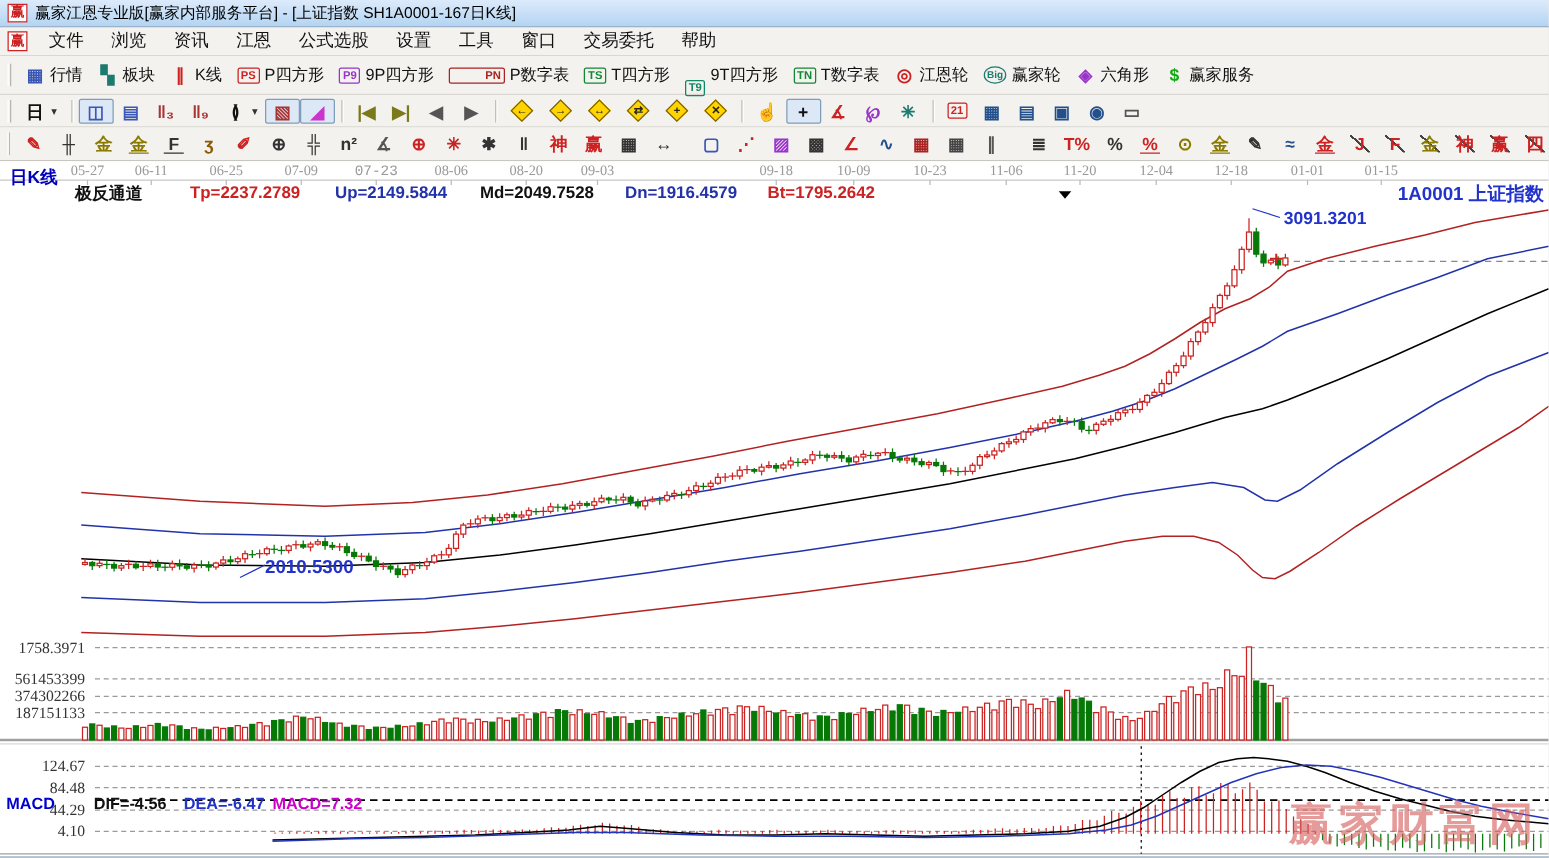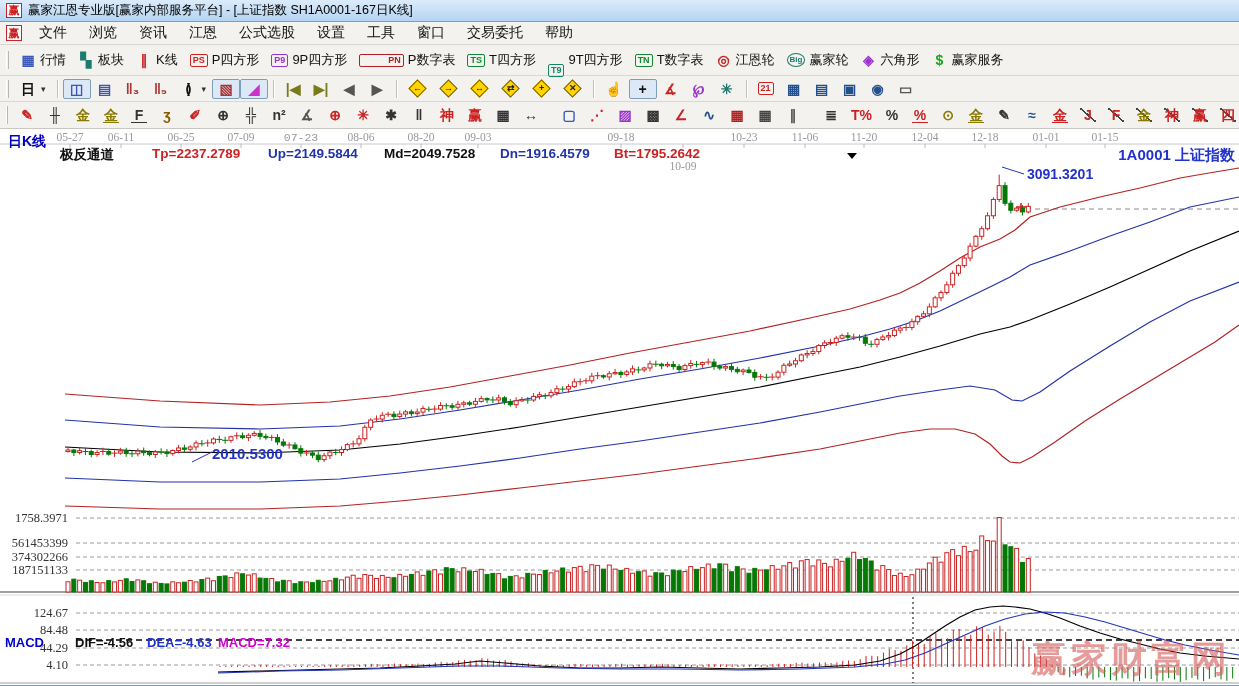--- a/index.html
+++ b/index.html
@@ -1116,21 +1116,21 @@
     <div id="dates">
         <span class="lbl date-lbl" style="left: 70px;">05-27</span>
         <span class="lbl date-lbl" style="left: 121px;">06-11</span>
         <span class="lbl date-lbl" style="left: 181px;">06-25</span>
         <span class="lbl date-lbl" style="left: 241px;">07-09</span>
         <span class="lbl date-lbl" style="left: 301px; font-family: Liberation Mono, monospace;">07-23</span>
         <span class="lbl date-lbl" style="left: 361px;">08-06</span>
         <span class="lbl date-lbl" style="left: 421px;">08-20</span>
         <span class="lbl date-lbl" style="left: 478px;">09-03</span>
         <span class="lbl date-lbl" style="left: 621px;">09-18</span>
-        <span class="lbl date-lbl" style="left: 683px; margin-top: 29px;">10-09</span>
+        <span class="lbl date-lbl" style="left: 683px;">10-09</span>
         <span class="lbl date-lbl" style="left: 744px;">10-23</span>
         <span class="lbl date-lbl" style="left: 805px;">11-06</span>
         <span class="lbl date-lbl" style="left: 864px;">11-20</span>
         <span class="lbl date-lbl" style="left: 925px;">12-04</span>
         <span class="lbl date-lbl" style="left: 985px;">12-18</span>
         <span class="lbl date-lbl" style="left: 1046px;">01-01</span>
         <span class="lbl date-lbl" style="left: 1105px;">01-15</span>
       </div>
 
     <div class="info-line">
@@ -1153,19 +1153,19 @@
         <span class="lbl axis-lbl" style="left: 6px; top: 434px;">187151133</span>
         <span class="lbl axis-lbl" style="left: 6px; top: 477px;">124.67</span>
         <span class="lbl axis-lbl" style="left: 6px; top: 494px;">84.48</span>
         <span class="lbl axis-lbl" style="left: 6px; top: 512px;">44.29</span>
         <span class="lbl axis-lbl" style="left: 6px; top: 529px;">4.10</span>
       </div>
 
     <div class="macd-head">
       <span style="left:5px;color:#0000cc;">MACD</span>
       <span style="left:75px;color:#111;">DIF=-4.56</span>
-      <span style="left:147px;color:#2233cc;">DEA=-4.63</span>
+      <span style="left:147px;color:#2233cc;">DEA=-6.47</span>
       <span style="left:218px;color:#cc00cc;">MACD=7.32</span>
     </div>
 
     <div class="watermark">赢家财富网</div>
   </div>
 </div>
 
 </body></html>

